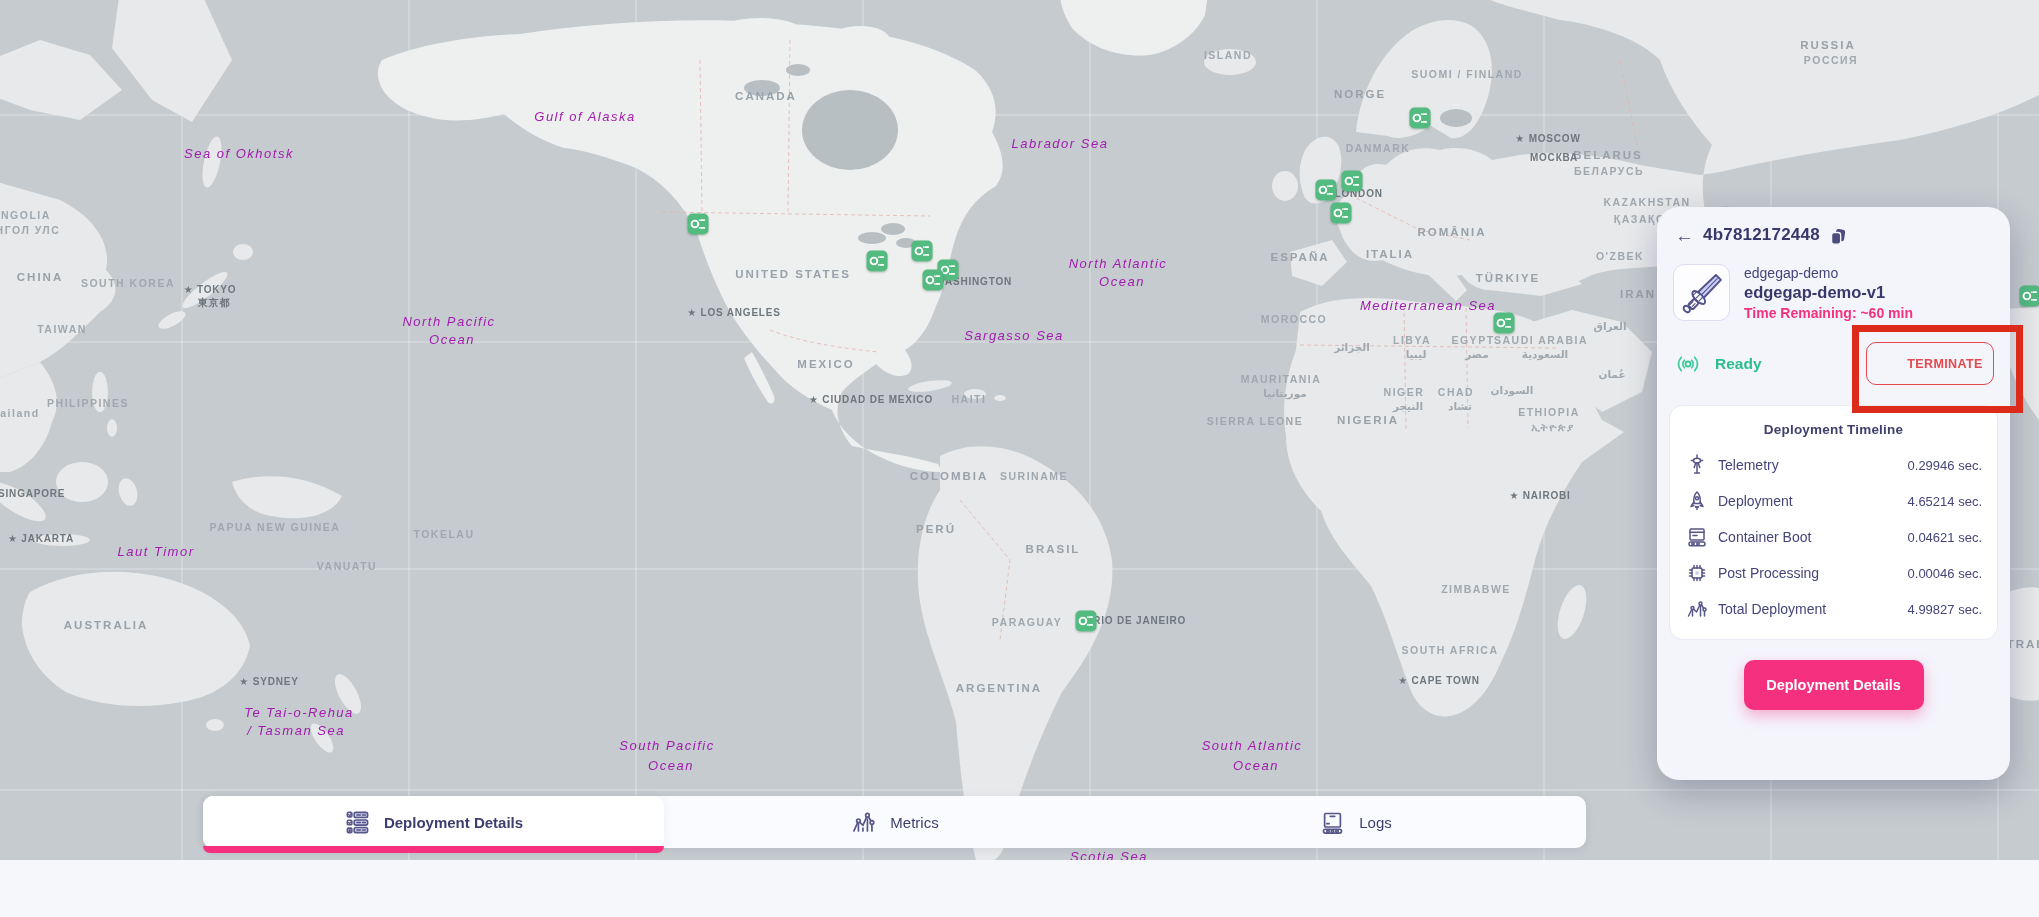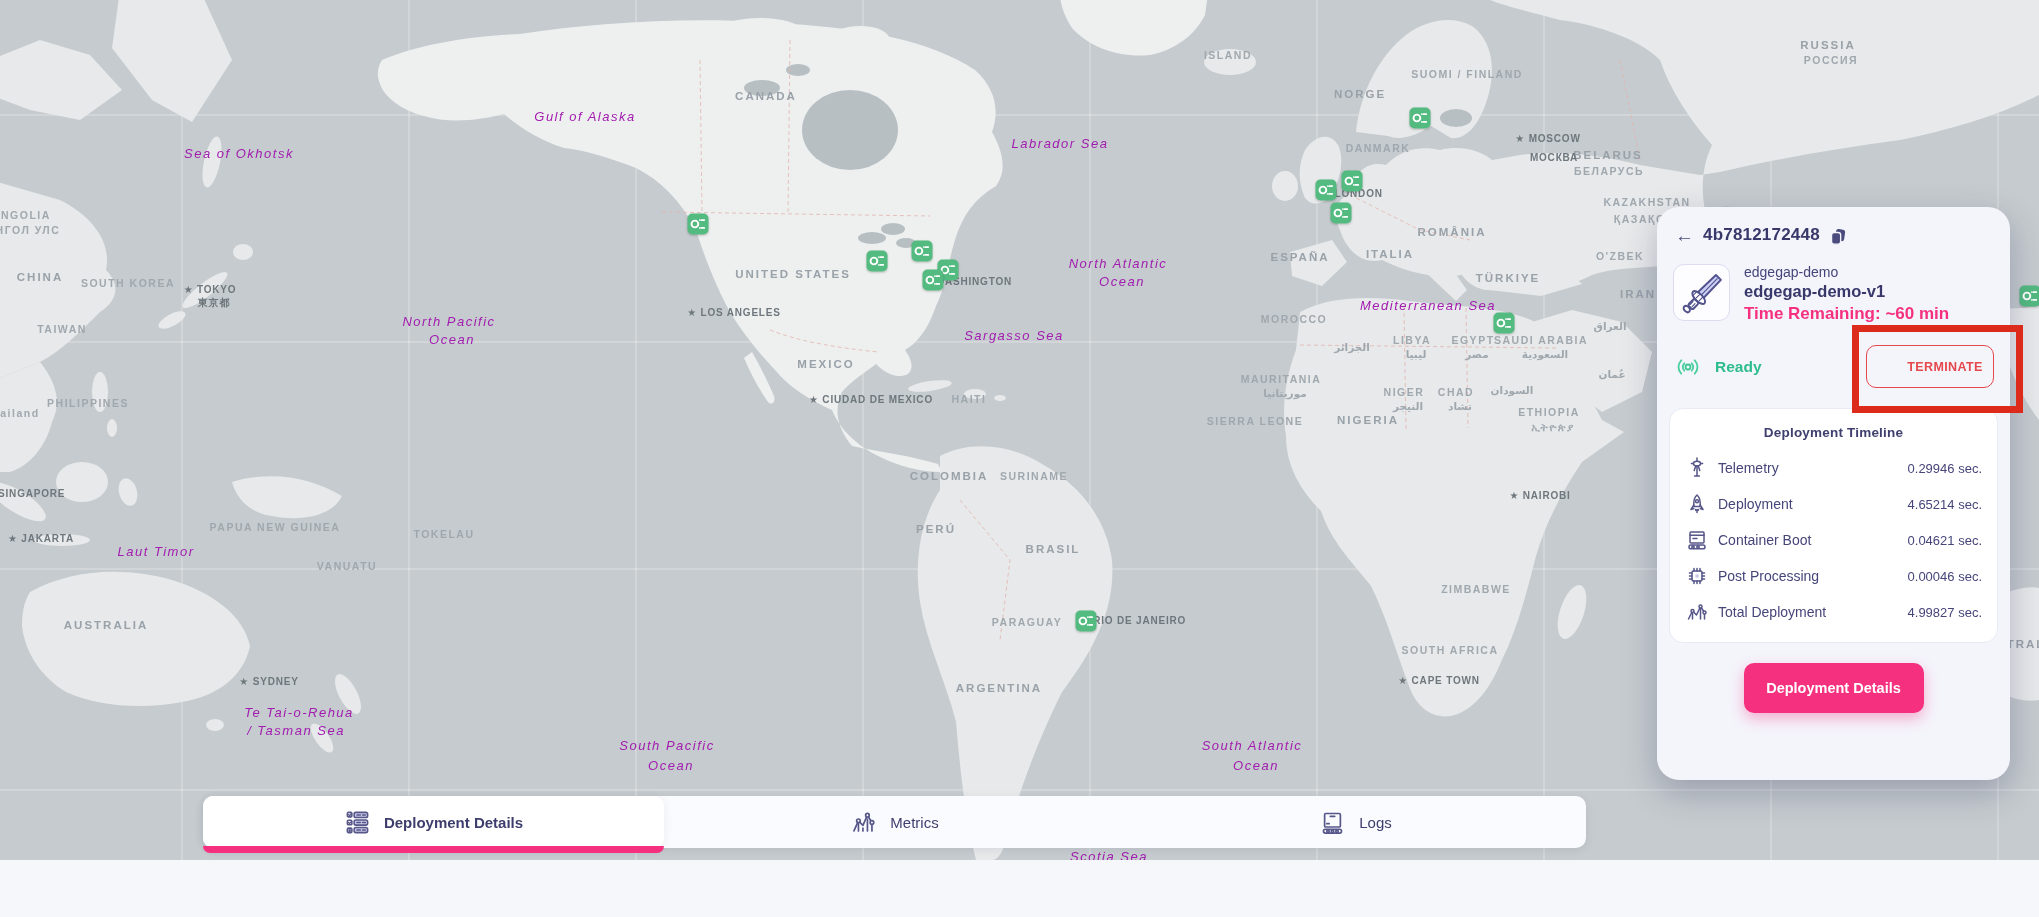--- a/index.html
+++ b/index.html
@@ -27,21 +27,21 @@
   #panel{position:absolute;left:1657px;top:207px;width:353px;height:573px;background:#f4f4fb;border-radius:22px;box-shadow:0 12px 34px rgba(40,40,90,.28);padding:16px 12px 0 12px;}
   .phead{display:flex;align-items:center;gap:9px;padding:2px 4px 0 6px;}
   .backarrow{font-size:19px;color:#4a4a7a;line-height:1;cursor:pointer;}
   .depid{font-size:17px;font-weight:bold;color:#38386b;letter-spacing:.2px;}
   .copyic{cursor:pointer;display:inline-flex;margin-top:2px;}
   .approw{display:flex;gap:14px;margin-top:19px;padding:0 4px;}
   .swordbox{width:57px;height:57px;background:#fdfdff;border:1.5px solid #dddcf1;border-radius:11px;display:flex;align-items:center;justify-content:center;flex:0 0 auto;}
   .appcol{display:flex;flex-direction:column;justify-content:center;gap:2px;}
   .appname{font-size:14px;color:#45457a;font-weight:500;}
   .appver{font-size:16.5px;color:#38386b;font-weight:bold;}
-  .apptime{font-size:17px;color:#f5317f;font-weight:bold;margin-top:1px;}
+  .apptime{font-size:14px;color:#f5317f;font-weight:bold;margin-top:1px;}
   .statusrow{display:flex;align-items:center;margin-top:21px;padding:0 4px;}
   .readylbl{font-size:15.5px;font-weight:bold;color:#2dbd8d;margin-left:12px;}
   .spacer{flex:1;}
   .terminate{width:128px;height:43px;background:transparent;border:1.5px solid #e5484d;border-radius:10px;color:#e5484d;font-family:inherit;font-size:12.5px;font-weight:bold;letter-spacing:.4px;cursor:pointer;padding-left:36px;}
   .tlcard{margin-top:20px;background:#ffffff;border:1px solid #eaeaf4;border-radius:14px;padding:16px 15px 12px 15px;text-align:center;}
   .tltitle{font-size:13.5px;font-weight:bold;color:#40406e;letter-spacing:.2px;margin-bottom:10px;}
   .tlrow{display:flex;align-items:center;height:36px;}
   .tlrow .tlic{width:24px;height:24px;flex:0 0 auto;display:flex;}
   .tlrow .tllabel{font-size:14px;color:#45457a;font-weight:500;margin-left:9px;}
   .tlrow .tlval{margin-left:auto;font-size:13px;color:#45457a;font-weight:500;}

